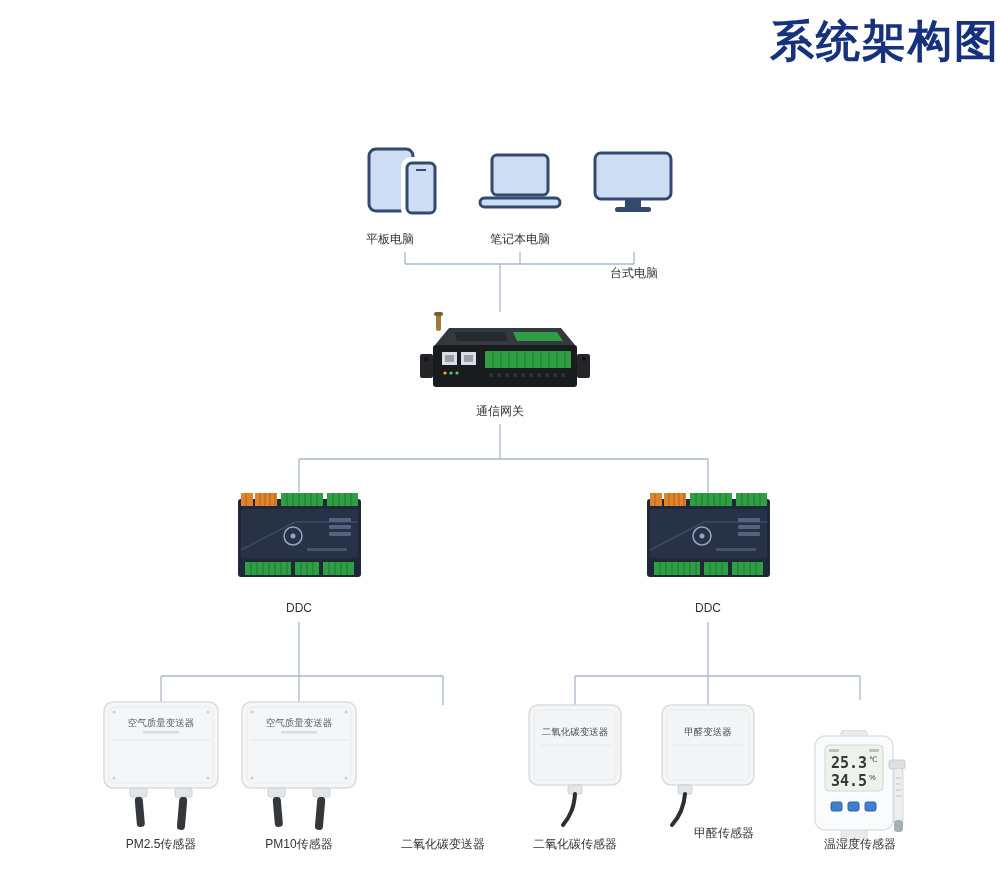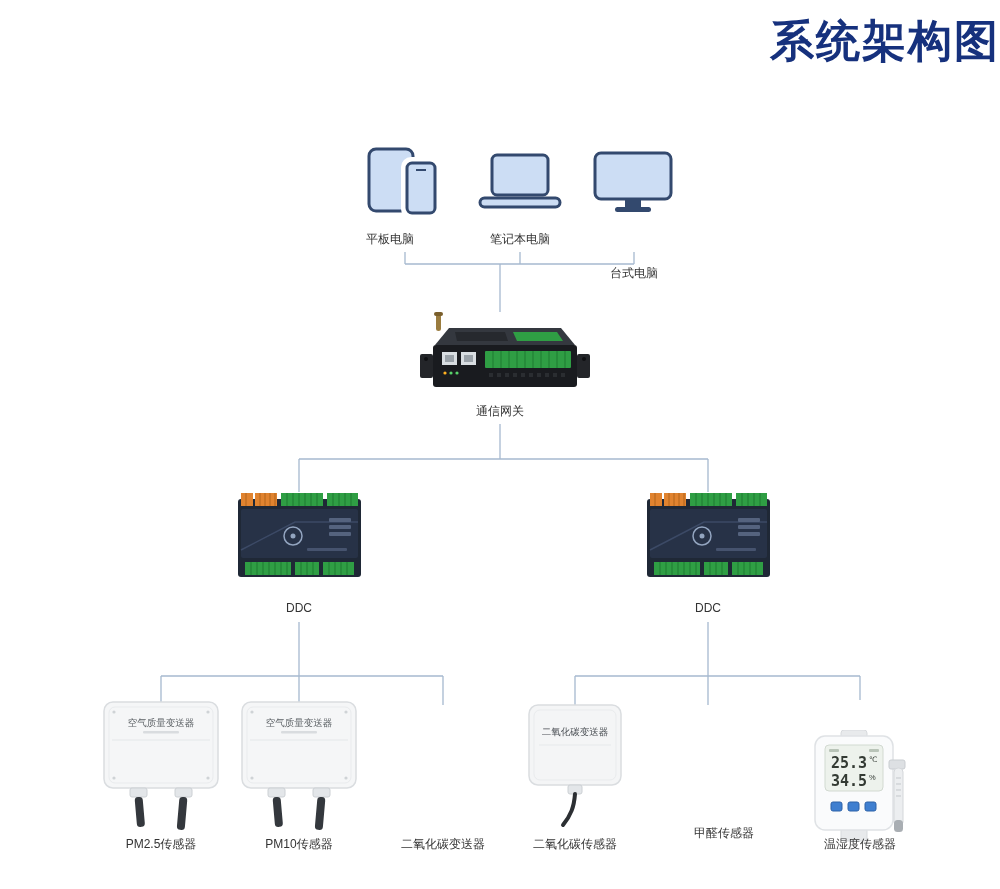--- a/index.html
+++ b/index.html
@@ -209,20 +209,30 @@
     <svg width="100" height="130" viewBox="0 0 100 130">
       <rect x="4" y="2" width="92" height="80" rx="9" fill="#f4f5f6" stroke="#dadde0" stroke-width="1.5"></rect>
       <rect x="9" y="7" width="82" height="70" rx="6" fill="none" stroke="#e9ebed" stroke-width="1"></rect>
       <text x="50" y="32" font-size="9.5" text-anchor="middle" fill="#4a4f54">二氧化碳变送器</text>
       <line x1="14" y1="42" x2="86" y2="42" stroke="#e6e9eb" stroke-width="1"></line>
       <rect x="43" y="82" width="14" height="9" rx="2" fill="#e3e6e9" stroke="#ccd0d4" stroke-width="1"></rect>
       <path d="M50,91 C49,104 46,112 38,122" fill="none" stroke="#2c2f33" stroke-width="4" stroke-linecap="round"></path>
     </svg>
   </div>
 
+  <div class="node" style="left:658px; top:703px;">
+    <svg width="100" height="130" viewBox="0 0 100 130">
+      <rect x="4" y="2" width="92" height="80" rx="9" fill="#f4f5f6" stroke="#dadde0" stroke-width="1.5"></rect>
+      <rect x="9" y="7" width="82" height="70" rx="6" fill="none" stroke="#e9ebed" stroke-width="1"></rect>
+      <text x="50" y="32" font-size="9.5" text-anchor="middle" fill="#4a4f54">甲醛变送器</text>
+      <line x1="14" y1="42" x2="86" y2="42" stroke="#e6e9eb" stroke-width="1"></line>
+      <rect x="20" y="82" width="14" height="9" rx="2" fill="#e3e6e9" stroke="#ccd0d4" stroke-width="1"></rect>
+      <path d="M27,91 C26,104 22,113 14,122" fill="none" stroke="#2c2f33" stroke-width="4" stroke-linecap="round"></path>
+    </svg>
+  </div>
 
   <div class="node" style="left:805px; top:730px;">
     <svg width="110" height="135" viewBox="0 0 110 135">
       <rect x="36" y="0" width="26" height="12" rx="3" fill="#e8eaec" stroke="#d7dadd" stroke-width="1"></rect>
       <rect x="36" y="95" width="26" height="16" rx="3" fill="#e8eaec" stroke="#d7dadd" stroke-width="1"></rect>
       <rect x="10" y="6" width="78" height="94" rx="10" fill="#fafbfc" stroke="#dfe2e5" stroke-width="1.5"></rect>
       <rect x="20" y="15" width="58" height="46" rx="4" fill="#edf2ec" stroke="#d2dad1" stroke-width="1"></rect>
       <rect x="24" y="19" width="10" height="3" rx="1" fill="#b9c4b8"></rect>
       <rect x="64" y="19" width="10" height="3" rx="1" fill="#b9c4b8"></rect>
       <text x="62" y="38" font-size="15" text-anchor="end" fill="#333a33" font-weight="bold" font-family="'DejaVu Sans Mono',monospace">25.3</text>

